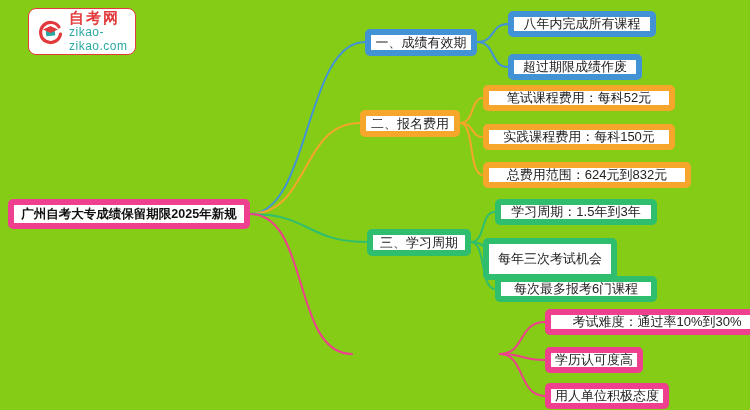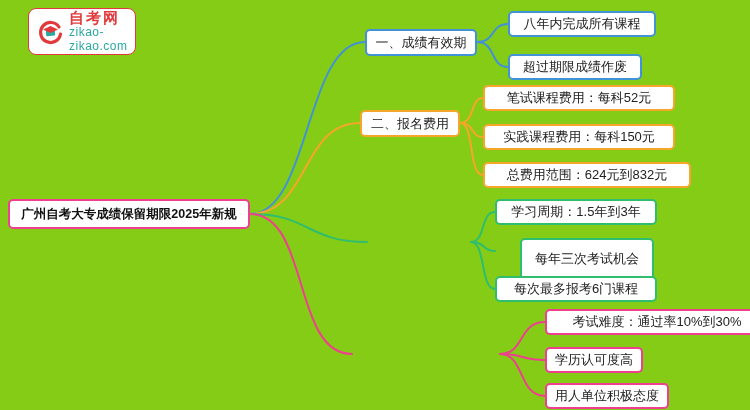--- a/index.html
+++ b/index.html
@@ -3,21 +3,21 @@
 <meta charset="utf-8">
 <style>
   html,body { margin:0; padding:0; background:#ffffff; }
   body { font-family:"Liberation Sans","DejaVu Sans",sans-serif; }
   .canvas { position:relative; width:750px; height:410px; background:#84cc16; overflow:hidden; }
   svg.links { position:absolute; left:0; top:0; width:750px; height:410px; }
   svg.links path { fill:none; stroke-width:2; stroke-linecap:round; }
 
   .node {
     position:absolute; box-sizing:border-box;
-    background:#ffffff; border:2px solid #0f172a; border-radius:5px;
+    background:#ffffff; border:6px solid #0f172a; border-radius:5px;
     display:flex; align-items:center; justify-content:center;
     font-size:13px; color:#222; white-space:nowrap; padding:0 22px;
   }
   .root { font-size:12.5px; font-weight:600; color:#111; }
 
   .logo {
     position:absolute; left:28px; top:8px; width:108px; height:47px;
     box-sizing:border-box; border:1.5px solid #e23a3c; border-radius:8px;
     display:flex; align-items:center; gap:5px; padding:0 7px; background:#fff;
   }
@@ -72,21 +72,22 @@
 
   <div class="node" style="left: 365px; top: 29px; width: 112px; height: 27px; border-color: rgb(66, 146, 214);">一、成绩有效期</div>
   <div class="node" style="left: 508px; top: 11px; width: 148px; height: 26px; border-color: rgb(66, 146, 214);">八年内完成所有课程</div>
   <div class="node" style="left: 508px; top: 54px; width: 134px; height: 26px; border-color: rgb(66, 146, 214);">超过期限成绩作废</div>
 
   <div class="node" style="left: 360px; top: 110px; width: 100px; height: 27px; border-color: rgb(245, 166, 43);">二、报名费用</div>
   <div class="node" style="left: 483px; top: 85px; width: 192px; height: 26px; border-color: rgb(245, 166, 43);">笔试课程费用：每科52元</div>
   <div class="node" style="left: 483px; top: 124px; width: 192px; height: 26px; border-color: rgb(245, 166, 43);">实践课程费用：每科150元</div>
   <div class="node" style="left: 483px; top: 162px; width: 208px; height: 26px; border-color: rgb(245, 166, 43);">总费用范围：624元到832元</div>
 
+  <div class="node" style="left: 367px; top: 229px; width: 104px; height: 27px; border-color: rgb(47, 190, 110);">三、学习周期</div>
   <div class="node" style="left: 495px; top: 199px; width: 162px; height: 26px; border-color: rgb(47, 190, 110);">学习周期：1.5年到3年</div>
-  <div class="node" style="left: 520px; top: 238px; width: 134px; height: 42px; border-color: rgb(47, 190, 110);">每年三次考试机会</div>
+  <div class="node" style="left: 483px; top: 238px; width: 134px; height: 42px; border-color: rgb(47, 190, 110);">每年三次考试机会</div>
   <div class="node" style="left: 495px; top: 276px; width: 162px; height: 26px; border-color: rgb(47, 190, 110);">每次最多报考6门课程</div>
 
   <div class="node" style="left: 545px; top: 309px; width: 224px; height: 26px; border-color: rgb(239, 63, 143);">考试难度：通过率10%到30%</div>
   <div class="node" style="left: 545px; top: 347px; width: 98px; height: 26px; border-color: rgb(239, 63, 143);">学历认可度高</div>
   <div class="node" style="left: 545px; top: 383px; width: 124px; height: 26px; border-color: rgb(239, 63, 143);">用人单位积极态度</div>
 
 </div>
 
 </body></html>

